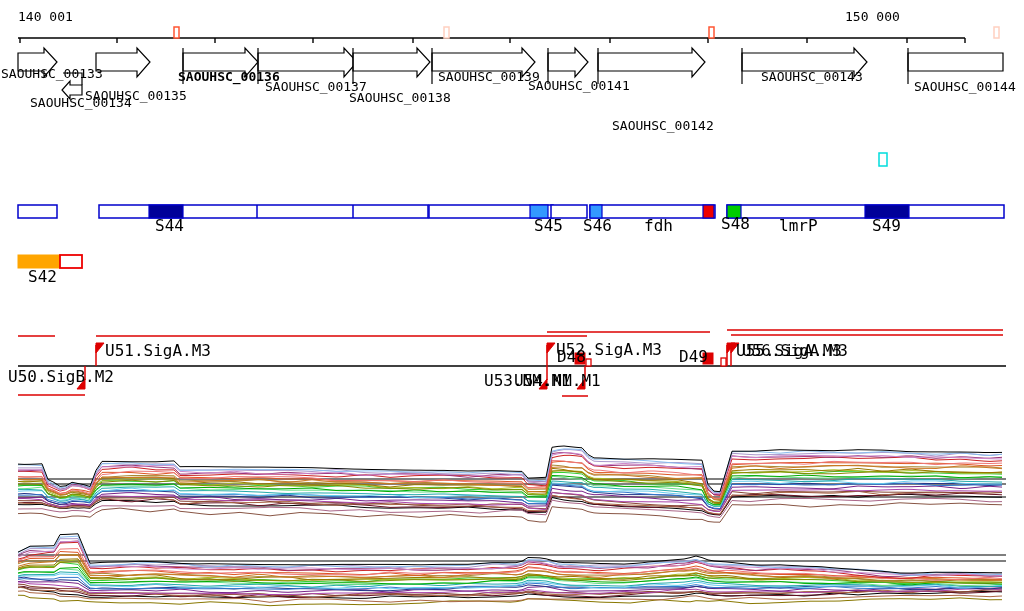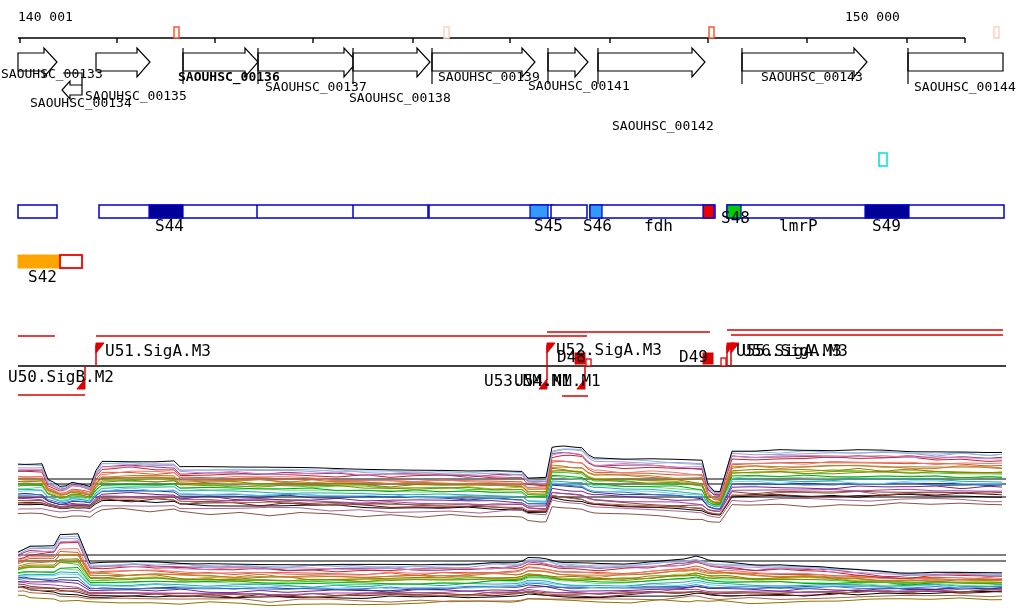--- a/index.html
+++ b/index.html
@@ -167,21 +167,21 @@
       <div class="lbl gene" style="left: 349px; top: 91px;">SAOUHSC_00138</div>
       <div class="lbl gene" style="left: 438px; top: 70px;">SAOUHSC_00139</div>
       <div class="lbl gene" style="left: 528px; top: 79px;">SAOUHSC_00141</div>
       <div class="lbl gene" style="left: 612px; top: 91px; margin-top: 28px;">SAOUHSC_00142</div>
       <div class="lbl gene" style="left: 761px; top: 70px;">SAOUHSC_00143</div>
       <div class="lbl gene" style="left: 914px; top: 80px;">SAOUHSC_00144</div>
       <div class="lbl" style="left: 155px; top: 220px;">S44</div>
       <div class="lbl" style="left: 526px; top: 220px; margin-left: 8px;">S45</div>
       <div class="lbl" style="left: 583px; top: 220px;">S46</div>
       <div class="lbl" style="left: 644px; top: 220px;">fdh</div>
-      <div class="lbl" style="left: 721px; top: 212px;">S48</div>
+      <div class="lbl" style="left: 721px; top: 218px;">S48</div>
       <div class="lbl" style="left: 779px; top: 220px;">lmrP</div>
       <div class="lbl" style="left: 872px; top: 220px;">S49</div>
       <div class="lbl" style="left: 28px; top: 271px;">S42</div>
       <div class="lbl" style="left: 105px; top: 345px;">U51.SigA.M3</div>
       <div class="lbl" style="left: 556px; top: 344px;">U52.SigA.M3</div>
       <div class="lbl" style="left: 736px; top: 345px;">U55.SigA.M3</div>
       <div class="lbl" style="left: 742px; top: 345px;">U56.SigA.M3</div>
       <div class="lbl" style="left: 8px; top: 371px;">U50.SigB.M2</div>
       <div class="lbl" style="left: 484px; top: 375px;">U53.NM.M1</div>
       <div class="lbl" style="left: 514px; top: 375px;">U54.NM.M1</div>

